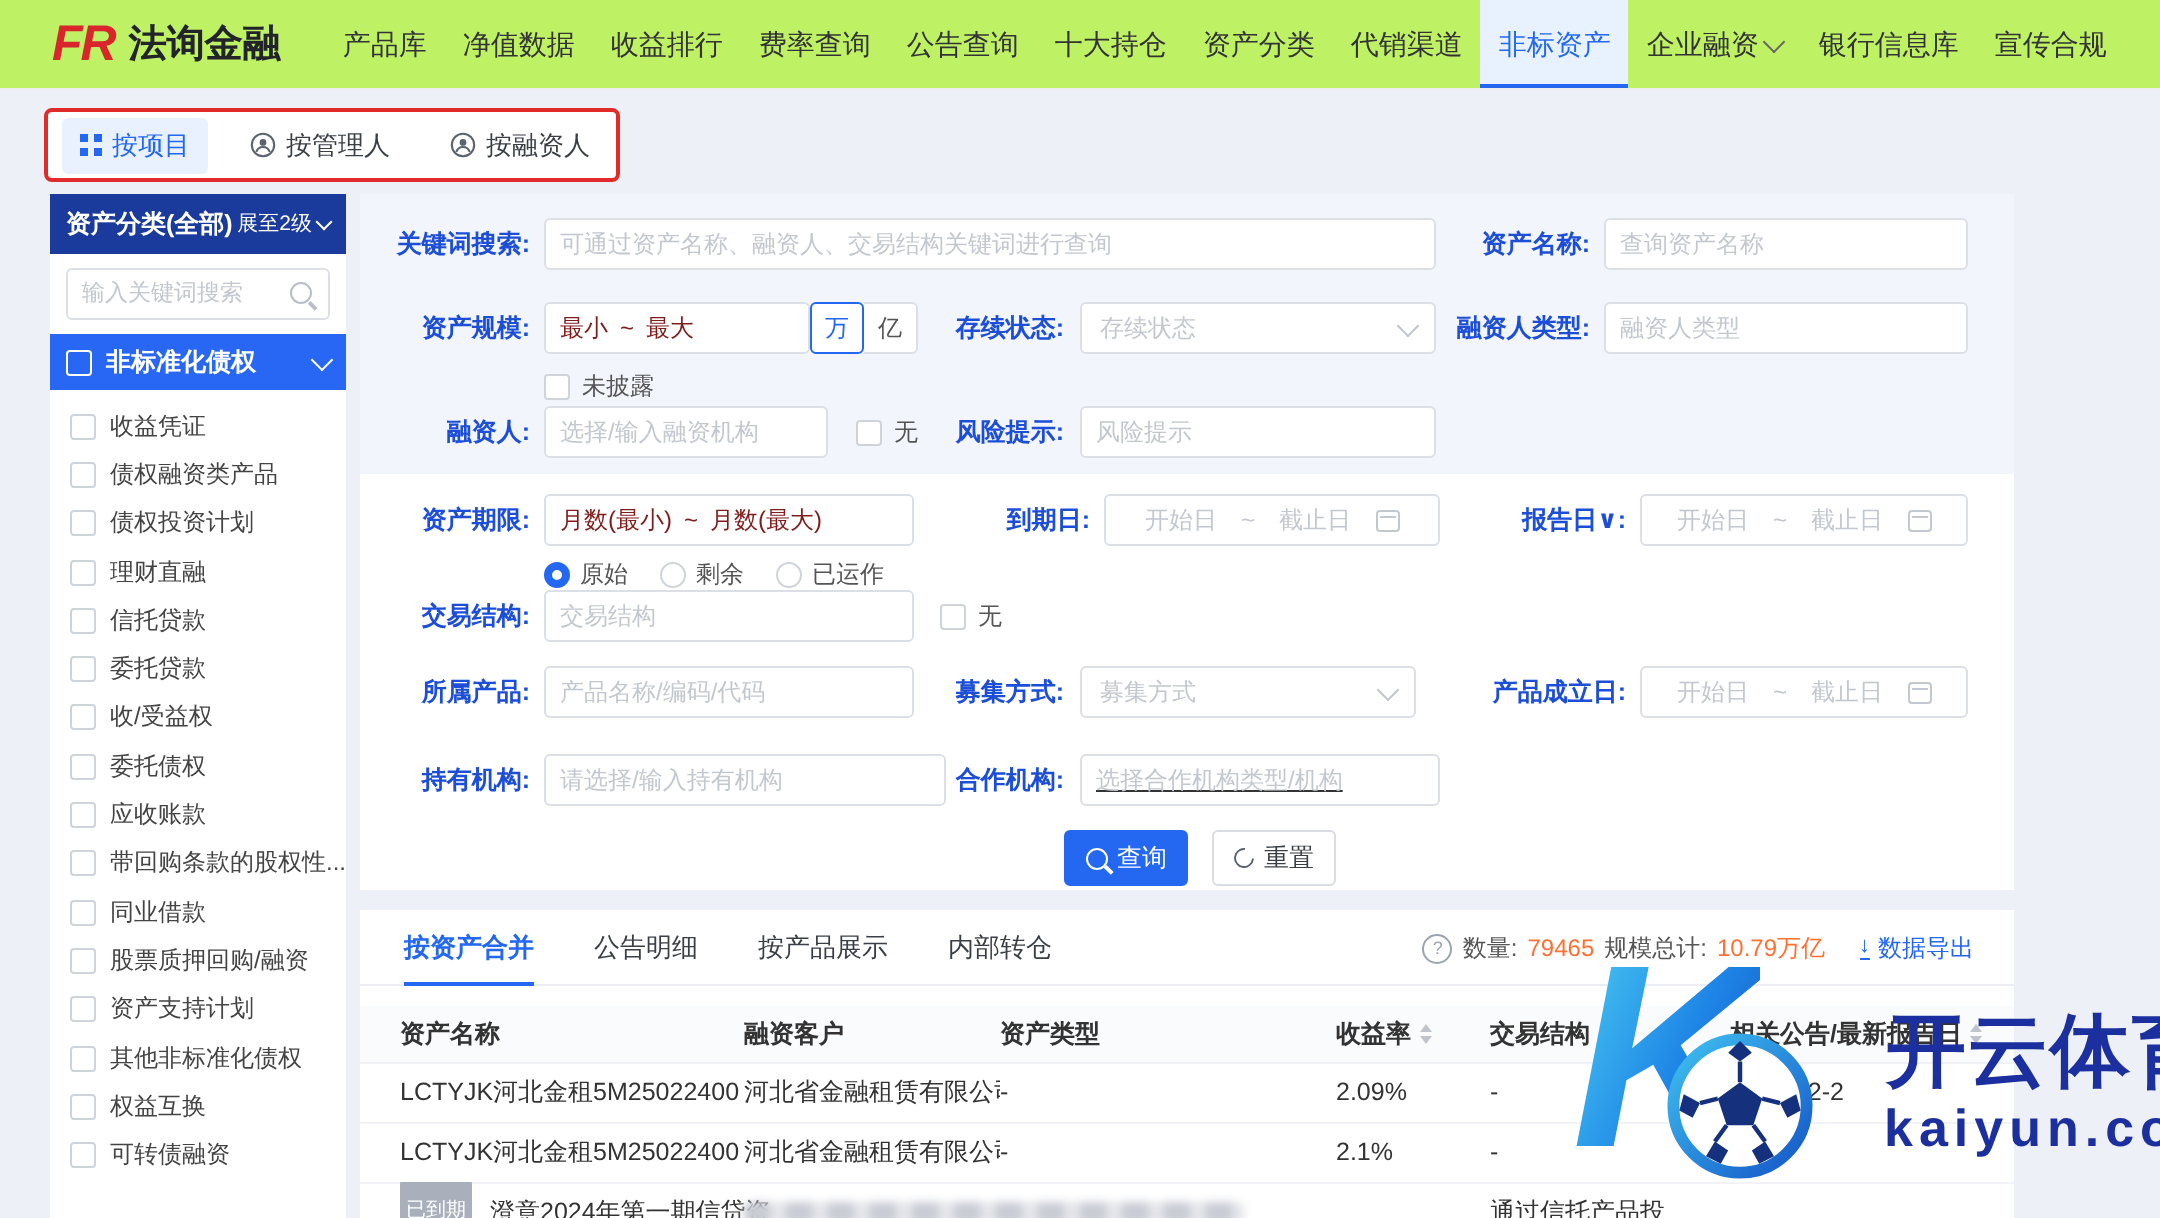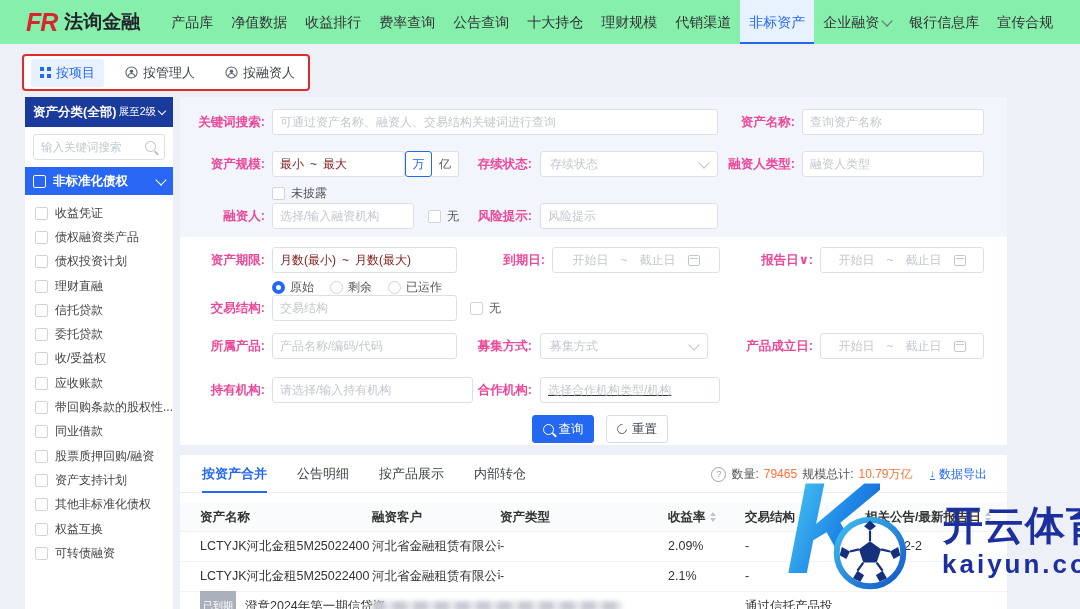--- a/index.html
+++ b/index.html
@@ -1,19 +1,19 @@
 <!DOCTYPE html>
 <html><head>
 <meta charset="utf-8">
 <style>
   html,body{margin:0;padding:0}
   body{width:1080px;height:609px;position:relative;overflow:hidden;background:#edf0f6;
        font-family:"Liberation Sans","DejaVu Sans",sans-serif;color:#333}
   
-  .topnav{position:absolute;left:0;top:0;width:1080px;height:44px;background:#86efac;
+  .topnav{position:absolute;left:0;top:0;width:1080px;height:44px;background:#bef264;
           border-bottom:1px solid #eceef2;display:flex;align-items:center;z-index:5}
   .logo{display:flex;align-items:center;margin-left:26px;cursor:pointer}
   .logo-fr{color:#d8262c;font-weight:bold;font-style:italic;font-size:25px;letter-spacing:-1px}
   .logo-cn{font-size:19px;font-weight:bold;color:#23242a;margin-left:7px}
   .nav-items{display:flex;margin-left:22px}
   .nav-item{font-size:14px;color:#333;padding:0 9px;height:44px;line-height:44px;cursor:pointer;white-space:nowrap;display:flex;align-items:center;gap:4px}
   .nav-item.active{background:#e8f1fe;color:#2468f2;box-shadow:inset 0 -2px 0 #2468f2}
   .chev{width:7px;height:7px;border-right:1.5px solid #666;border-bottom:1.5px solid #666;
         transform:rotate(45deg);display:inline-block;margin-top:-3px}
   .chev.white{border-color:#fff}
@@ -43,21 +43,21 @@
   .sb-cat{height:28px;background:#2767f4;color:#fff;display:flex;align-items:center;padding:0 8px;gap:7px;
           font-size:12.5px;font-weight:bold;cursor:pointer}
   .sb-cat .spacer{flex:1}
   .cb{width:13px;height:13px;border:1px solid #cfd3da;border-radius:2px;background:#fff;flex:none;display:inline-block;box-sizing:border-box}
   .sb-list{padding:6px 0 0 10px}
   .sb-item{display:flex;align-items:center;gap:7px;height:24.3px;font-size:12px;color:#444;
            white-space:nowrap;overflow:hidden;cursor:pointer}
   
   .filter{position:absolute;left:180px;top:97px;width:827px;height:348px;background:#fff;z-index:2}
   .filter-blue{position:absolute;left:0;top:0;width:827px;height:140px;background:#f2f5fc}
-  .f-label{position:absolute;font-size:12.5px;color:#ec4899;font-weight:600;text-align:right;line-height:26px;white-space:nowrap}
+  .f-label{position:absolute;font-size:12.5px;color:#1d4ed8;font-weight:600;text-align:right;line-height:26px;white-space:nowrap}
   .f-input,.f-select,.f-range,.f-date{position:absolute;height:26px;border:1px solid #dcdfe6;border-radius:3px;
         box-sizing:border-box;font-size:12px;background:#fff}
   input.f-input{padding:0 7px;color:#333;outline:none}
   .f-select{display:flex;align-items:center;justify-content:space-between;color:#c3c7cf;padding:0 9px;cursor:pointer}
   .f-range{display:flex;align-items:center;padding:0 7px;color:#7f1d1d;gap:6px}
   .f-range .ph{white-space:nowrap}
   .f-date{display:flex;align-items:center;justify-content:center;gap:12px;color:#c3c7cf;cursor:pointer}
   .unit-btn{position:absolute;width:27px;height:26px;border:1px solid #dcdfe6;box-sizing:border-box;background:#fff;
             display:flex;align-items:center;justify-content:center;font-size:12px;color:#555;cursor:pointer}
   .unit-btn.active{border-color:#2468f2;color:#2468f2;z-index:2;border-radius:3px}
@@ -133,21 +133,21 @@
     <div class="nav-item">
         <span>费率查询</span>
       </div>
     <div class="nav-item">
         <span>公告查询</span>
       </div>
     <div class="nav-item">
         <span>十大持仓</span>
       </div>
     <div class="nav-item">
-        <span>理财规模</span>
+        <span>资产分类</span>
       </div>
     <div class="nav-item">
         <span>代销渠道</span>
       </div>
     <div class="nav-item active">
         <span>非标资产</span>
       </div>
     <div class="nav-item">
         <span>企业融资</span>
         <span class="chev"></span>
@@ -223,20 +223,24 @@
         <span class="cb"></span>
         <span>信托贷款</span>
       </div>
     <div class="sb-item">
         <span class="cb"></span>
         <span>委托贷款</span>
       </div>
     <div class="sb-item">
         <span class="cb"></span>
         <span>收/受益权</span>
+      </div>
+    <div class="sb-item">
+        <span class="cb"></span>
+        <span>委托债权</span>
       </div>
     <div class="sb-item">
         <span class="cb"></span>
         <span>应收账款</span>
       </div>
     <div class="sb-item">
         <span class="cb"></span>
         <span>带回购条款的股权性...</span>
       </div>
     <div class="sb-item">

